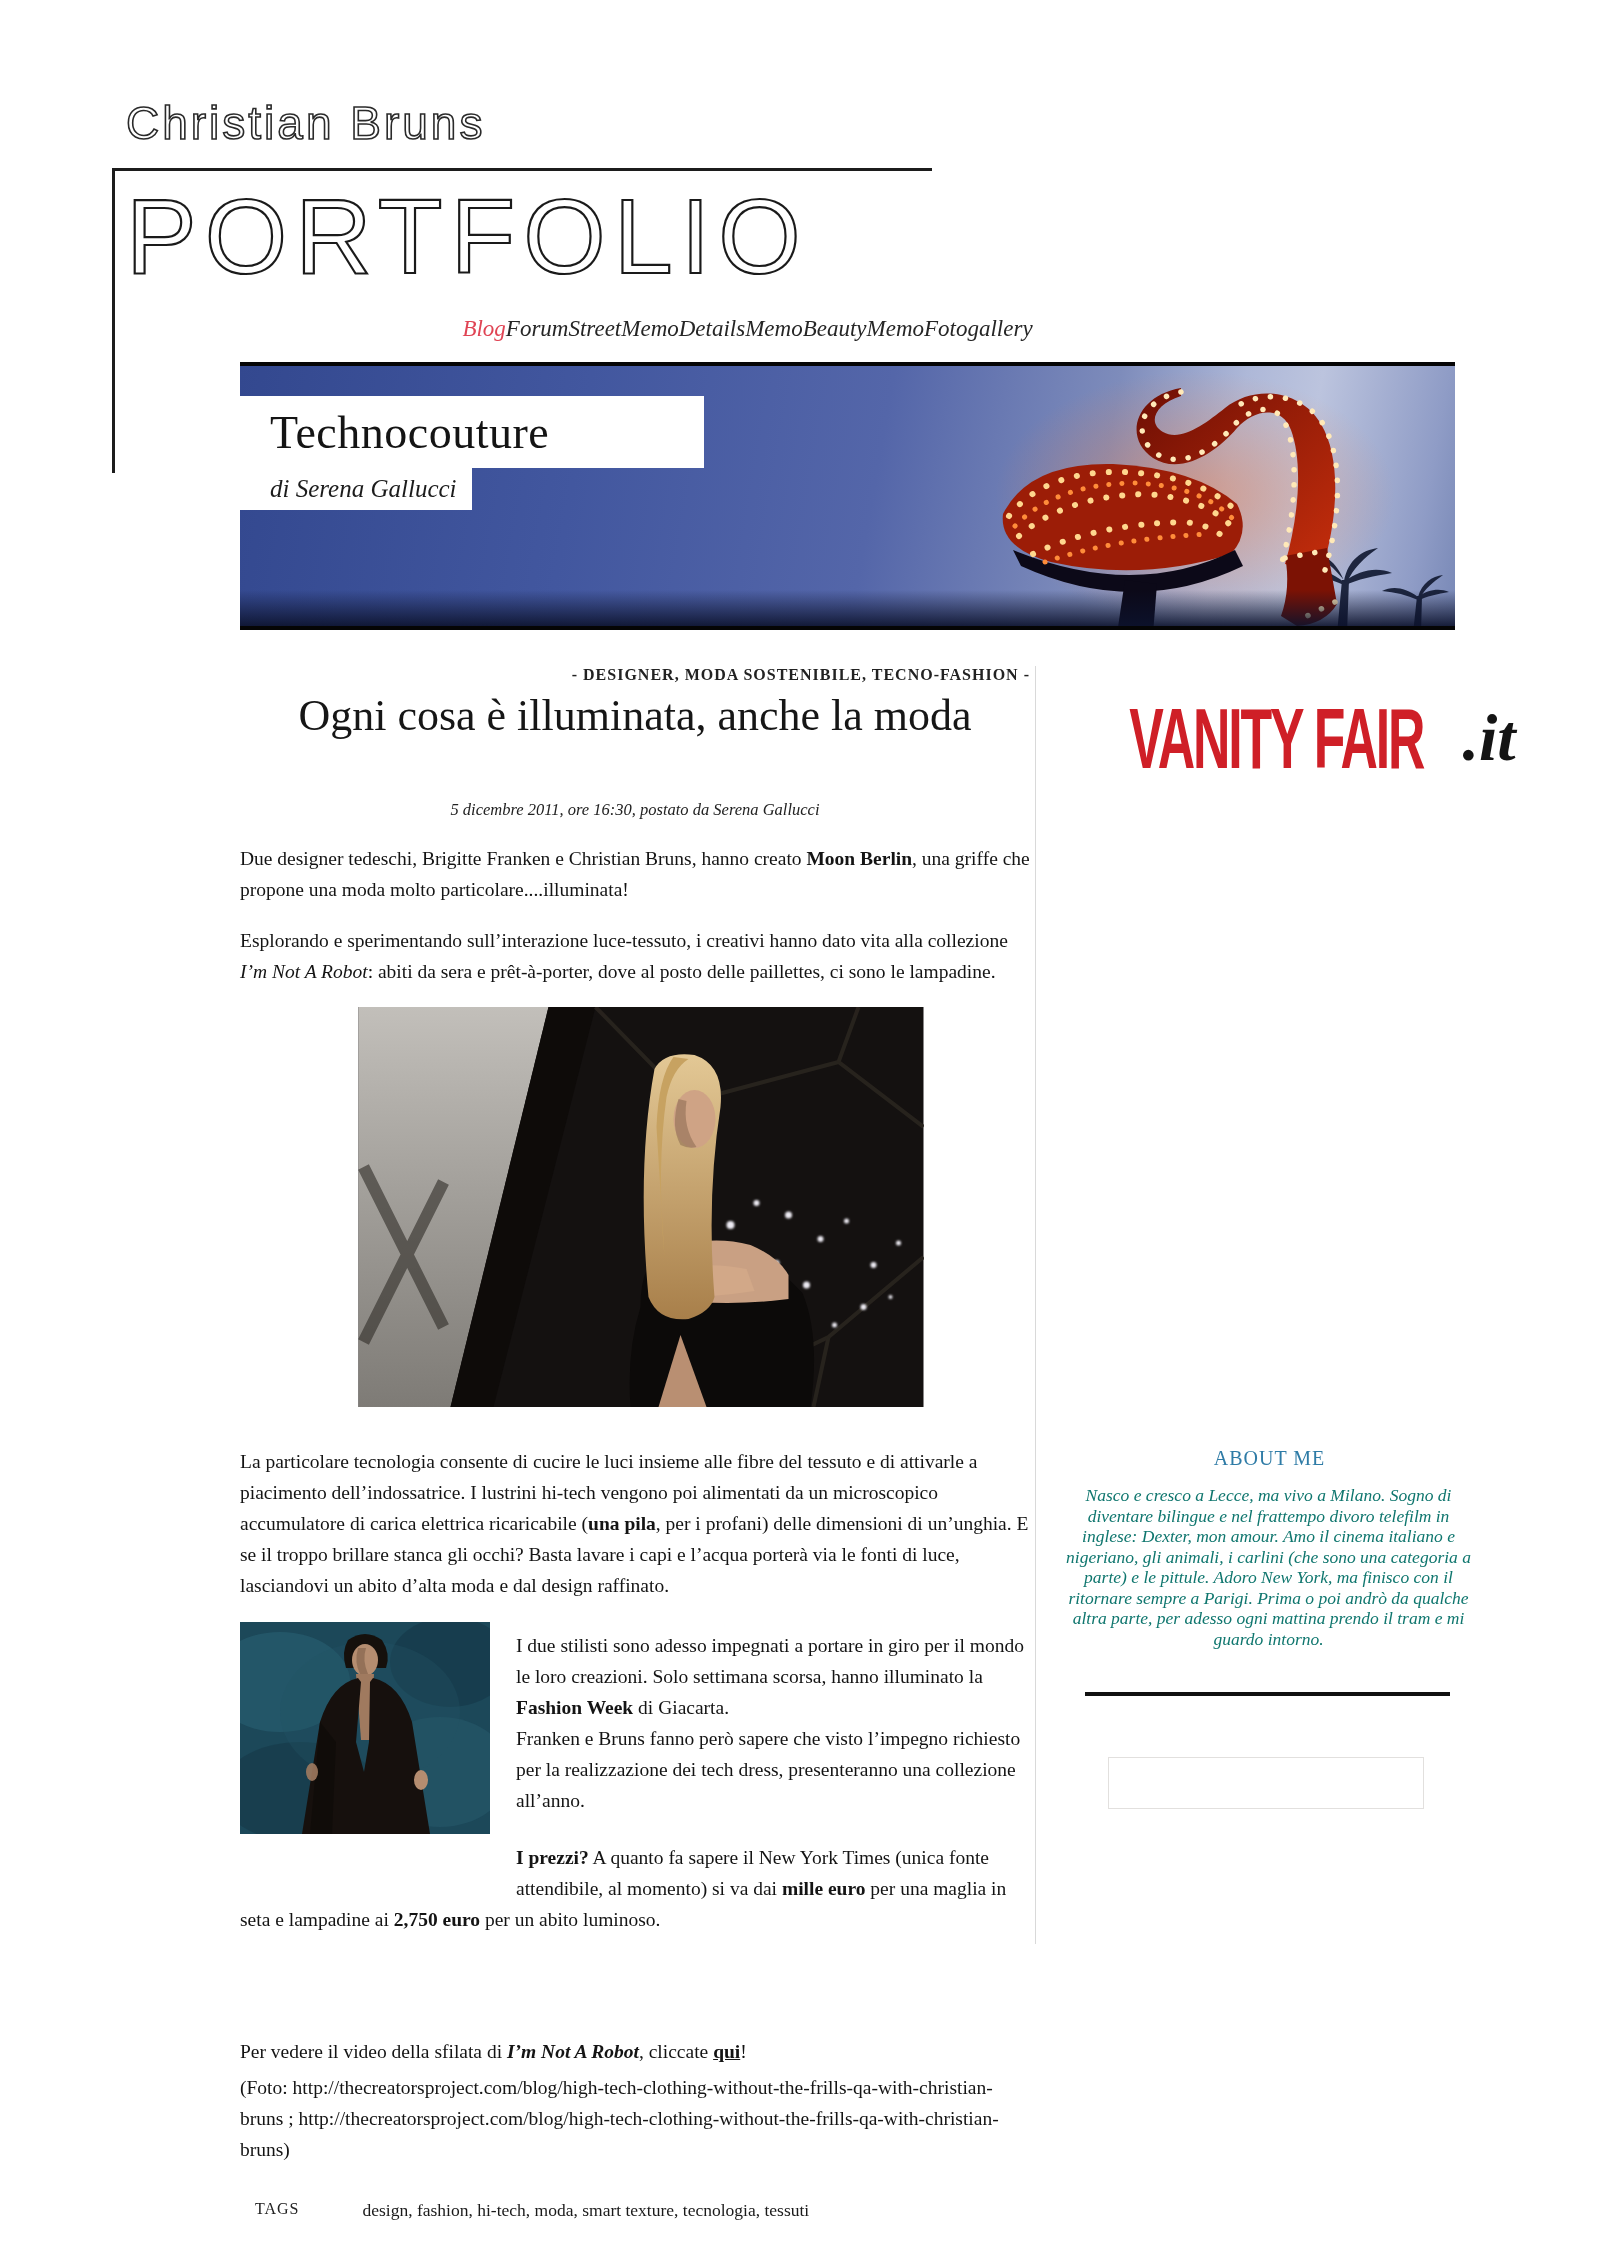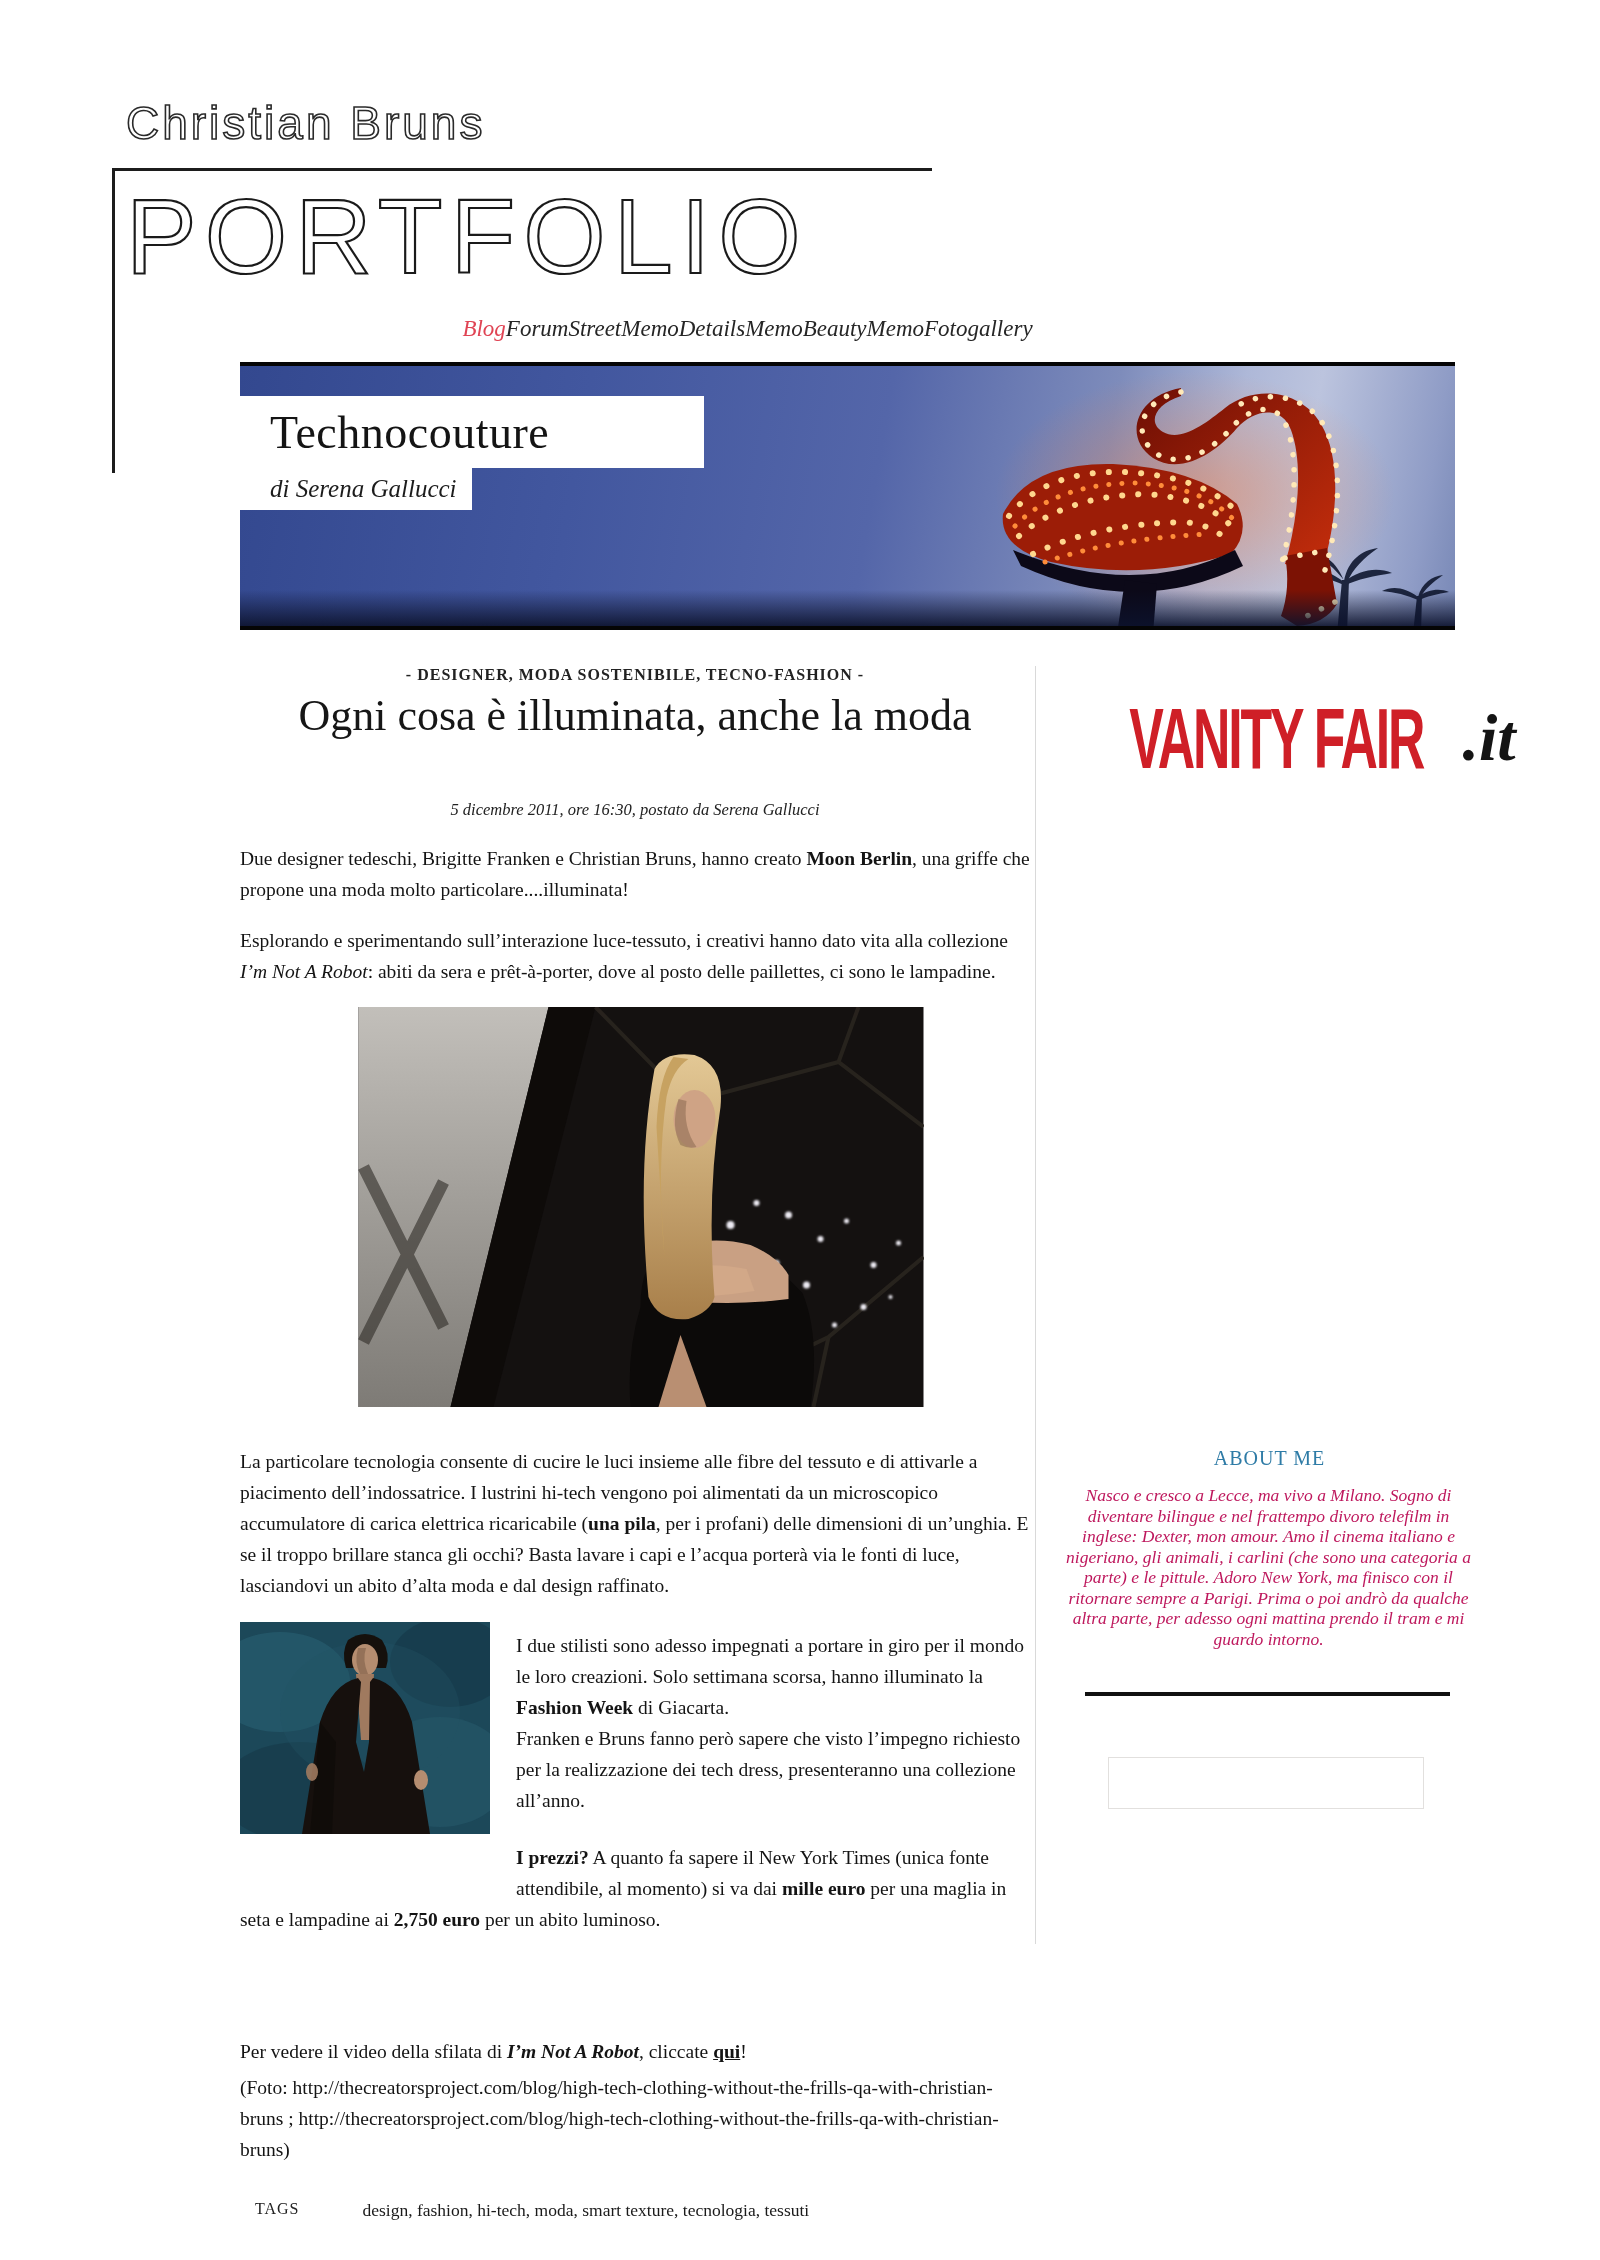--- a/index.html
+++ b/index.html
@@ -52,21 +52,21 @@
   #banner-byline-box {
     position:absolute; left:0; top:102px; width:232px; height:42px; background:#ffffff;
     display:flex; align-items:center; padding-left:30px;
   }
   #banner-byline { font-style:italic; font-size:25px; color:#1c1c1c; }
   #shoe-svg { position:absolute; right:0; top:0; width:470px; height:268px; }
 
   
   .artcol { left:240px; width:790px; }
   #colsep { left:1035px; top:666px; width:1px; height:1278px; background:#d9d9d9; }
-  #category { top:666px; text-align:center; font-weight:bold; font-size:16px; letter-spacing:1px; color:#222; }
+  #category { top:666px; text-align:right; font-weight:bold; font-size:16px; letter-spacing:1px; color:#222; }
   #title { top:692px; text-align:center; font-size:44px; line-height:48px; color:#161616; }
   #dateline { top:800px; text-align:center; font-style:italic; font-size:16.5px; color:#222; }
   .para { font-size:19.5px; line-height:31px; color:#141414; }
   #p1 { top:843px; }
   #p2 { top:925px; }
   #photo1 { left:358px; top:1007px; width:566px; height:400px; }
   #p3 { top:1446px; }
   #stilisti { top:1622px; }
   #photo2 { float:left; width:250px; height:212px; margin:0 26px 64px 0; }
   #stilisti .para { margin-top:0; }
@@ -81,21 +81,21 @@
 
   
   #vf { left:1072px; top:698px; width:400px; text-align:center; white-space:nowrap; cursor:pointer; }
   #vf-red {
     display:inline-block; font-family:"Liberation Sans","DejaVu Sans",sans-serif;
     font-weight:bold; font-size:72px; color:#cf1f27; letter-spacing:-3px;
     transform:scale(.72,1.18); transform-origin:center; margin-right:-18px;
   }
   #vf-it { display:inline-block; font-style:italic; font-weight:bold; font-size:66px; color:#141414; vertical-align:4px; }
   #about-h { left:1072px; top:1447px; width:395px; text-align:center; color:#2e7ba6; font-size:20px; letter-spacing:1px; }
-  #about-t { left:1066px; top:1485px; width:405px; text-align:center; font-style:italic; font-size:17.5px; line-height:20.5px; color:#be185d; }
+  #about-t { left:1066px; top:1485px; width:405px; text-align:center; font-style:italic; font-size:17.5px; line-height:20.5px; color:#0f766e; }
   #side-hr { left:1085px; top:1692px; width:365px; height:4px; background:#111; }
   #side-input {
     left:1108px; top:1757px; width:316px; height:52px; border:1px solid #e2e0de; background:#fff;
     font-family:"Liberation Serif",serif; font-size:17px; padding:0 10px; outline:none;
   }
 </style>
 </head>
 <body>
 
 <div id="page">

